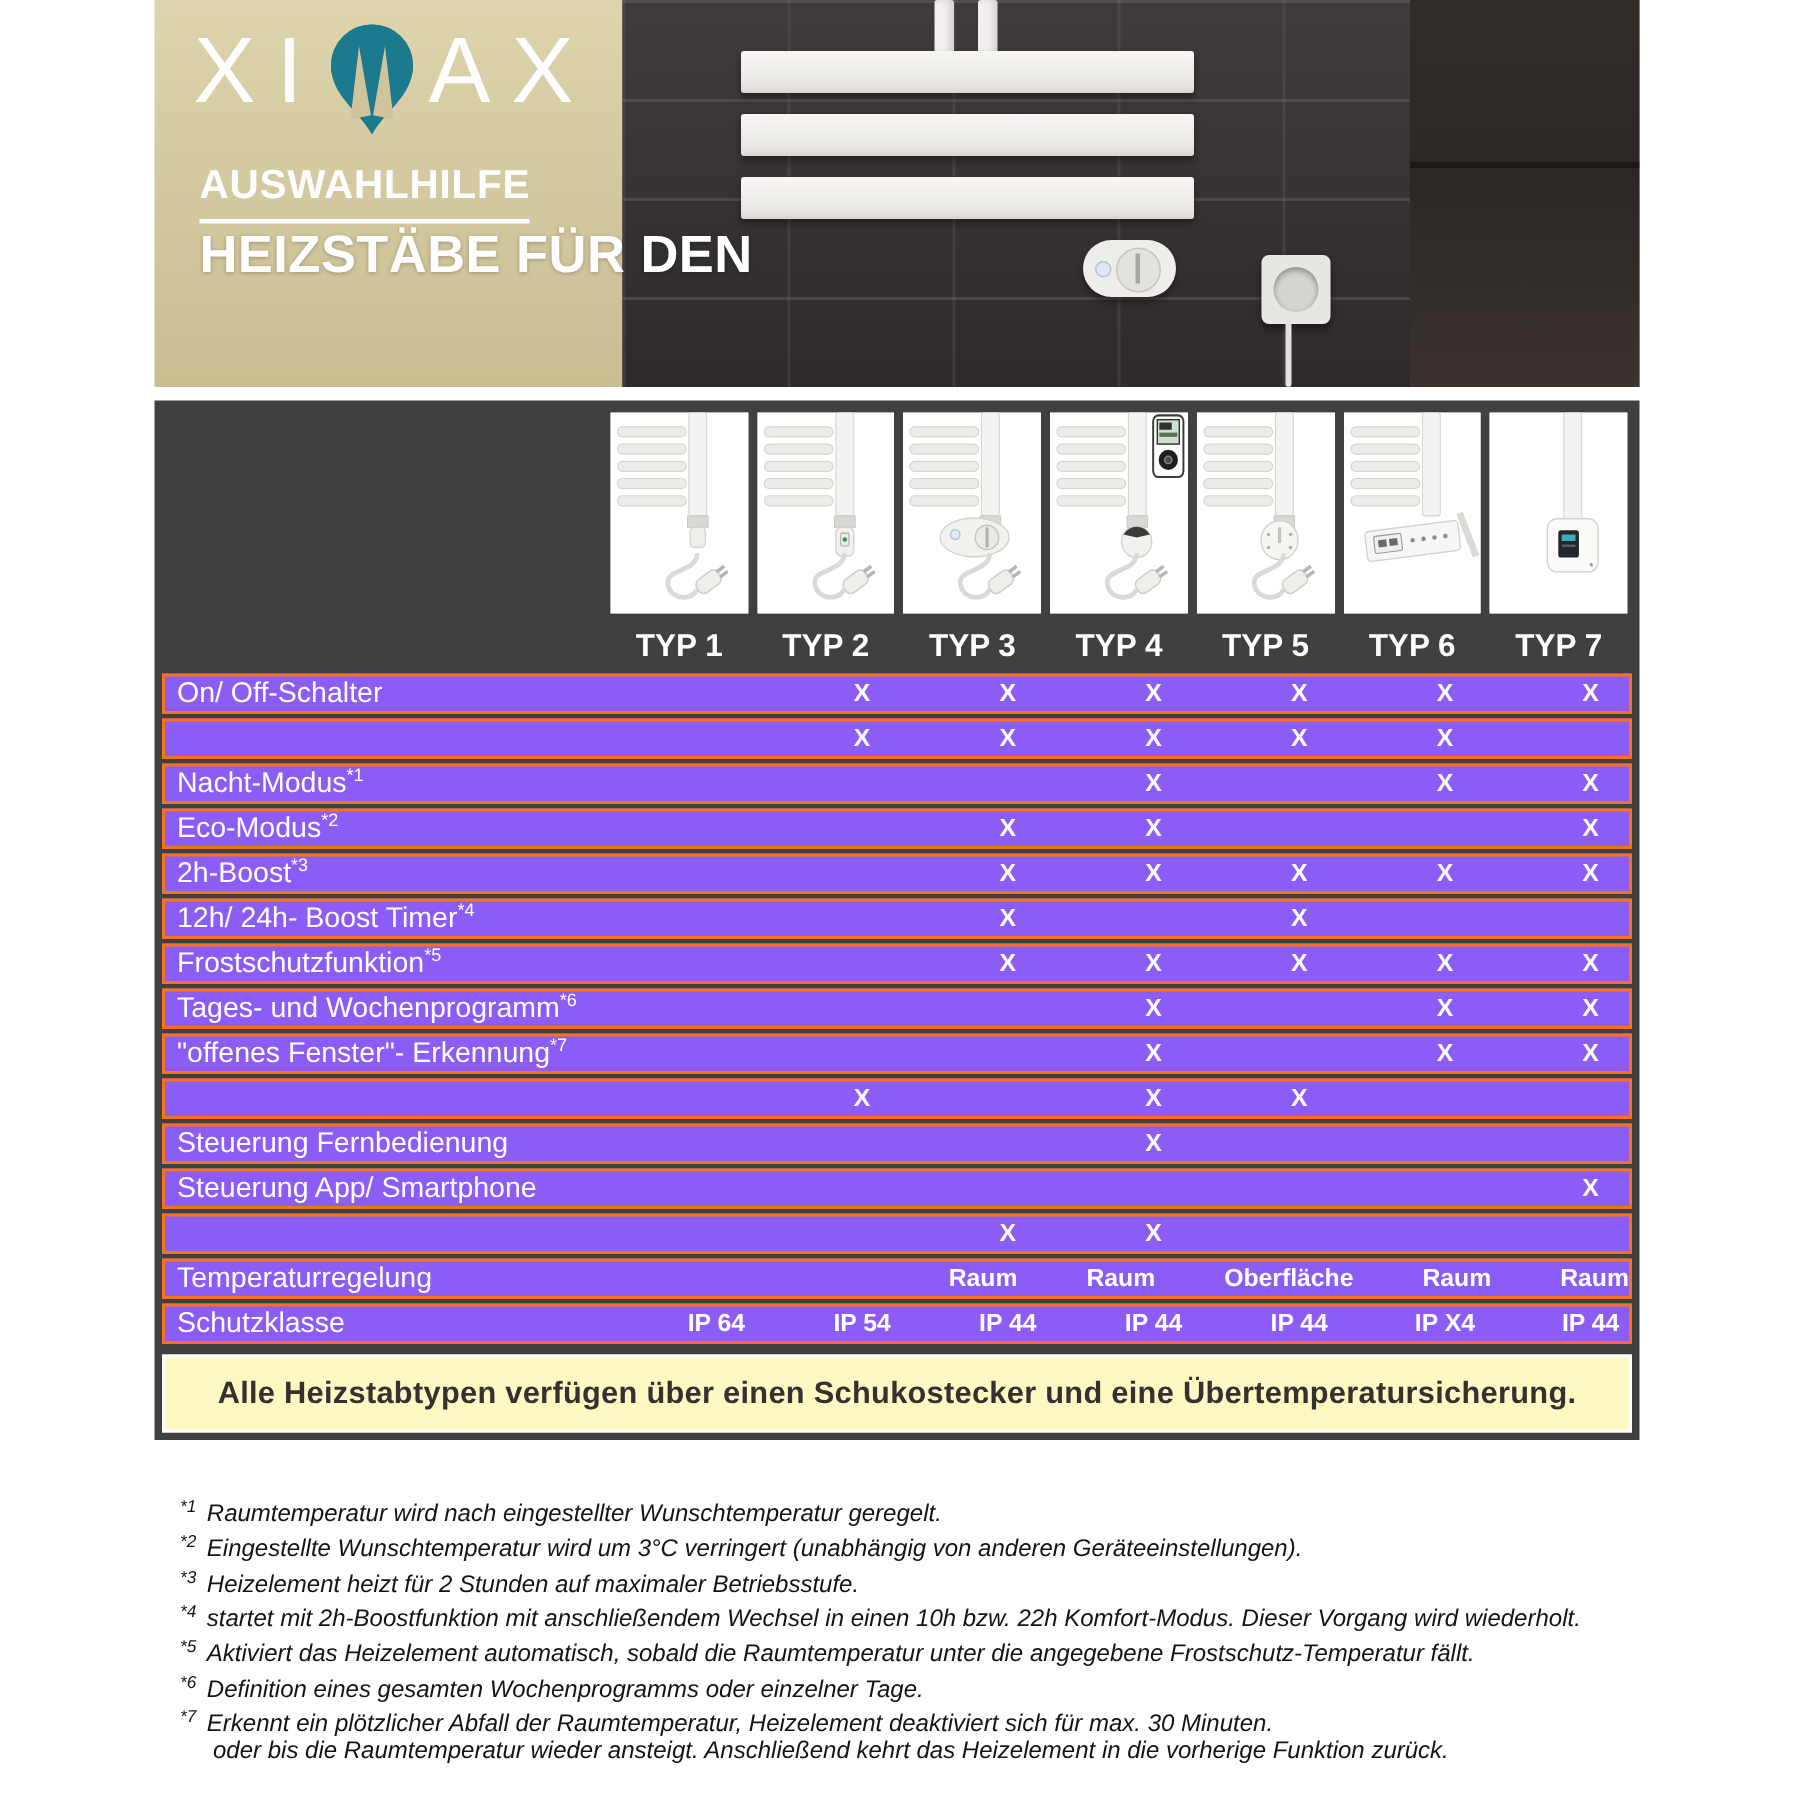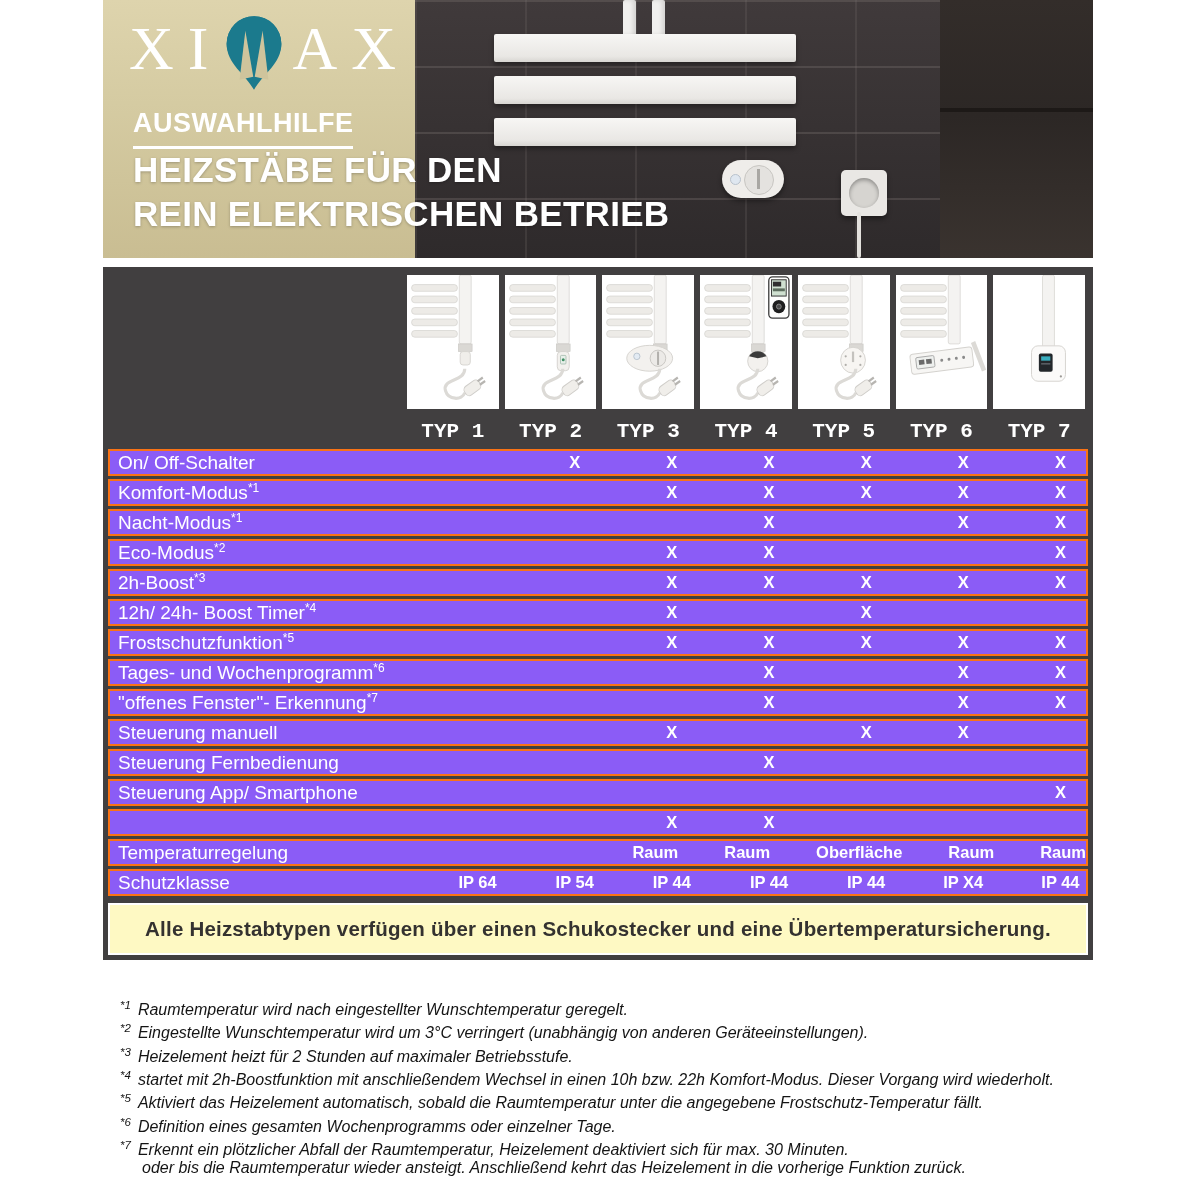--- a/index.html
+++ b/index.html
@@ -20,32 +20,32 @@
   .rad-slat{position:absolute;left:39.5%;width:30.5%;height:28px;background:linear-gradient(180deg,#f7f6f4 0%,#e9e7e4 80%,#d8d6d2 100%);border-radius:2px;box-shadow:0 3px 5px rgba(0,0,0,.35);}
   .rad-ctrl{position:absolute;left:62.5%;top:160px;width:62px;height:38px;background:#efedea;border-radius:19px;box-shadow:0 3px 5px rgba(0,0,0,.4);}
   .rad-ctrl .dial{position:absolute;right:10px;top:5px;width:28px;height:28px;border-radius:50%;background:#e4e2df;border:1px solid #c8c6c2;}
   .rad-ctrl .dial:after{content:"";position:absolute;left:12px;top:3px;width:3px;height:20px;background:#a9a7a3;}
   .rad-ctrl .led{position:absolute;left:8px;top:14px;width:9px;height:9px;border-radius:50%;background:#dfe7f0;border:1px solid #b9c2cc;}
   .outlet{position:absolute;left:74.5%;top:170px;width:46px;height:46px;background:#e9e7e4;border-radius:5px;box-shadow:0 3px 5px rgba(0,0,0,.4);}
   .outlet:after{content:"";position:absolute;left:8px;top:8px;width:30px;height:30px;border-radius:50%;background:#d6d4d0;box-shadow:inset 0 2px 4px rgba(0,0,0,.35);}
   .outlet-cord{position:absolute;left:76.2%;top:212px;width:4px;height:46px;background:#e3e1dd;border-radius:2px;}
 
   .logo{position:absolute;left:26px;top:8px;display:flex;align-items:flex-start;color:#fff;z-index:5;}
-  .logo .lt{font-size:62px;line-height:80px;font-weight:400;letter-spacing:14px;font-family:Liberation Serif, serif;}
+  .logo .lt{font-size:62px;line-height:80px;font-weight:400;letter-spacing:14px;}
   .logo svg{margin:2px 2px 0 -4px;}
   .hero-sub{position:absolute;left:30px;top:108px;z-index:5;color:#fff;font-size:27px;font-weight:700;letter-spacing:.5px;border-bottom:3px solid #fff;padding-bottom:7px;}
   .hero-title{position:absolute;left:30px;top:148px;z-index:5;color:#fff;font-size:35px;font-weight:700;line-height:44px;letter-spacing:.3px;text-shadow:0 1px 3px rgba(0,0,0,.25);}
 
   
   .tblock{margin-top:9px;background:#413f40;padding:4px 5px 5px 5px;}
   .pgrid{display:grid;grid-template-columns:296px repeat(7,1fr);align-items:center;}
   .prod-row{height:142px;}
   .imgbox{height:134px;margin:0 3px;background:#fff;}
   .imgbox svg{display:block;width:100%;height:100%;}
-  .typ-row{height:36px;font-family:Liberation Mono, monospace;}
+  .typ-row{height:36px;}
   .typ{color:#fff;font-weight:700;font-size:21px;text-align:center;}
   .frow{display:grid;grid-template-columns:296px repeat(7,1fr);height:23px;border:2px solid #f97316;margin-top:3px;align-items:center;background:#8b5cf6;gap:46px;}
   .frow:first-of-type{margin-top:0;}
   .flabel{color:#fff;font-size:19px;line-height:23px;padding-left:8px;white-space:nowrap;}
   .flabel sup{font-size:12px;line-height:0;}
   .fcell{color:#fff;font-weight:700;font-size:16.5px;text-align:center;line-height:23px;}
   .banner{margin-top:7px;border:2px solid #fff;background:#fef9c3;height:48px;display:flex;align-items:center;justify-content:center;}
   .banner span{font-weight:700;font-size:20.5px;color:#343230;letter-spacing:.2px;}
 
   
@@ -85,21 +85,20 @@
           <path d="M50 110 C38 88 12 74 12 46 A38 38 0 0 1 88 46 C88 74 62 88 50 110 Z" fill="#1b7a8d"></path>
           <path d="M30 96 L38 28 L49 92 Z" fill="#cfc49c"></path>
           <path d="M70 96 L62 28 L51 92 Z" fill="#cfc49c"></path>
         </svg>
         <span class="lt">AX</span>
       </div>
 
       <div class="hero-sub">AUSWAHLHILFE</div>
       <div class="hero-title">
         <div>HEIZSTÄBE FÜR DEN</div>
-        <div>REIN ELEKTRISCHEN BETRIEB</div>
       </div>
     </div>
 
     <div class="tblock">
       <div class="pgrid prod-row" id="prod-row">
           <div></div>
           <div class="imgbox">
             <svg viewBox="0 0 100 140" preserveAspectRatio="none">
               <rect width="100" height="140" fill="#ffffff"></rect>
               <rect x="5" y="10" width="50" height="7" rx="3.5" fill="#edebe7" stroke="#d6d4d0" stroke-width="0.8"></rect>
@@ -260,21 +259,20 @@
             <div class="flabel">On/ Off-Schalter</div>
             <div class="fcell"></div>
             <div class="fcell">X</div>
             <div class="fcell">X</div>
             <div class="fcell">X</div>
             <div class="fcell">X</div>
             <div class="fcell">X</div>
             <div class="fcell">X</div>
           </div>
           <div class="frow">
-            <div class="flabel">Komfort-Modus<sup>*1</sup></div>
             <div class="fcell"></div>
             <div class="fcell"></div>
             <div class="fcell">X</div>
             <div class="fcell">X</div>
             <div class="fcell">X</div>
             <div class="fcell">X</div>
             <div class="fcell">X</div>
           </div>
           <div class="frow">
             <div class="flabel">Nacht-Modus<sup>*1</sup></div>
@@ -340,21 +338,20 @@
             <div class="flabel">"offenes Fenster"- Erkennung<sup>*7</sup></div>
             <div class="fcell"></div>
             <div class="fcell"></div>
             <div class="fcell"></div>
             <div class="fcell">X</div>
             <div class="fcell"></div>
             <div class="fcell">X</div>
             <div class="fcell">X</div>
           </div>
           <div class="frow">
-            <div class="flabel">Steuerung manuell</div>
             <div class="fcell"></div>
             <div class="fcell"></div>
             <div class="fcell">X</div>
             <div class="fcell"></div>
             <div class="fcell">X</div>
             <div class="fcell">X</div>
             <div class="fcell"></div>
           </div>
           <div class="frow">
             <div class="flabel">Steuerung Fernbedienung</div>

